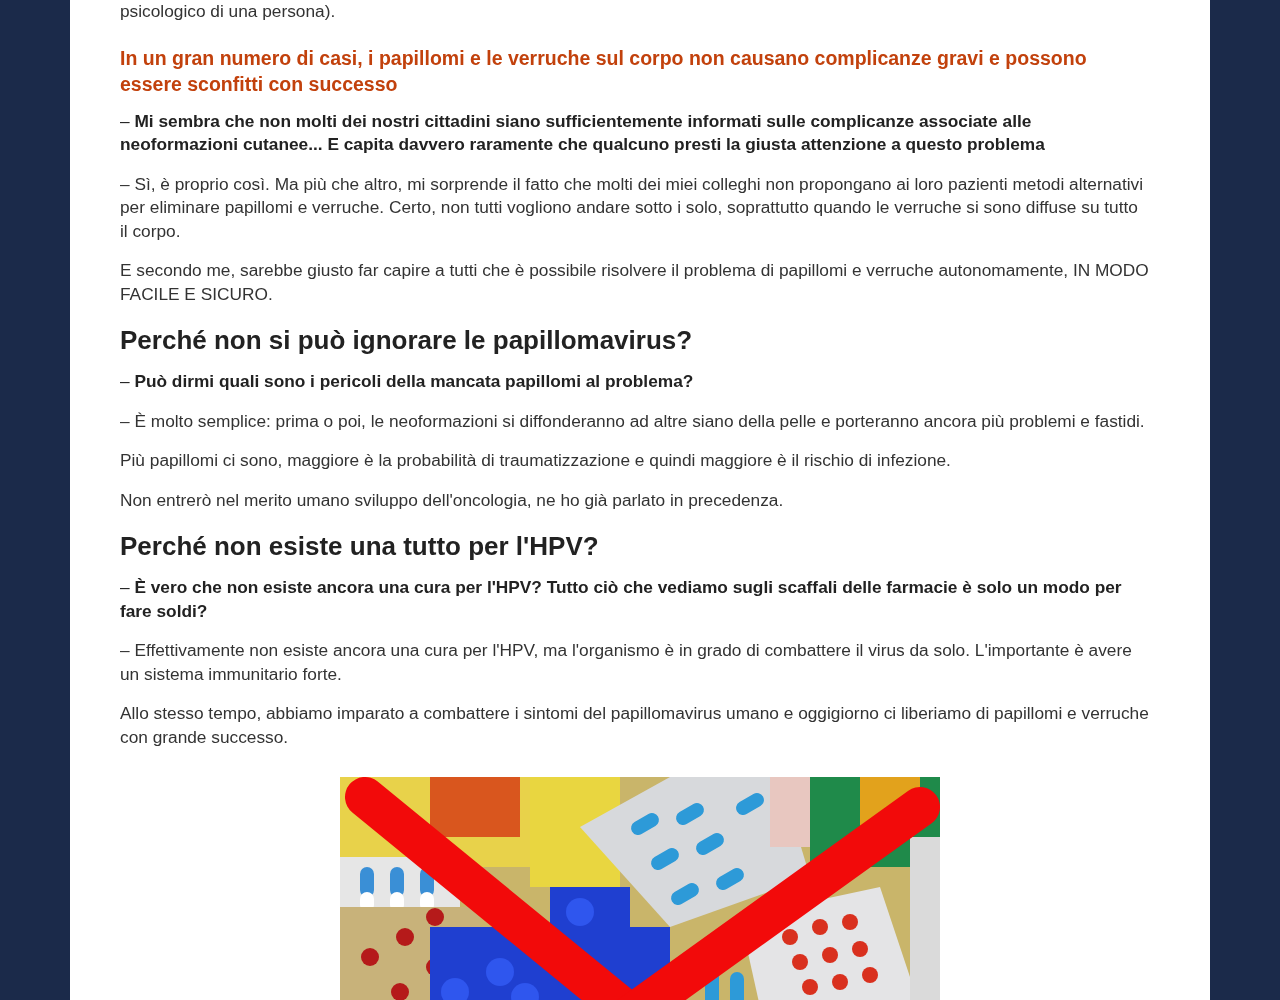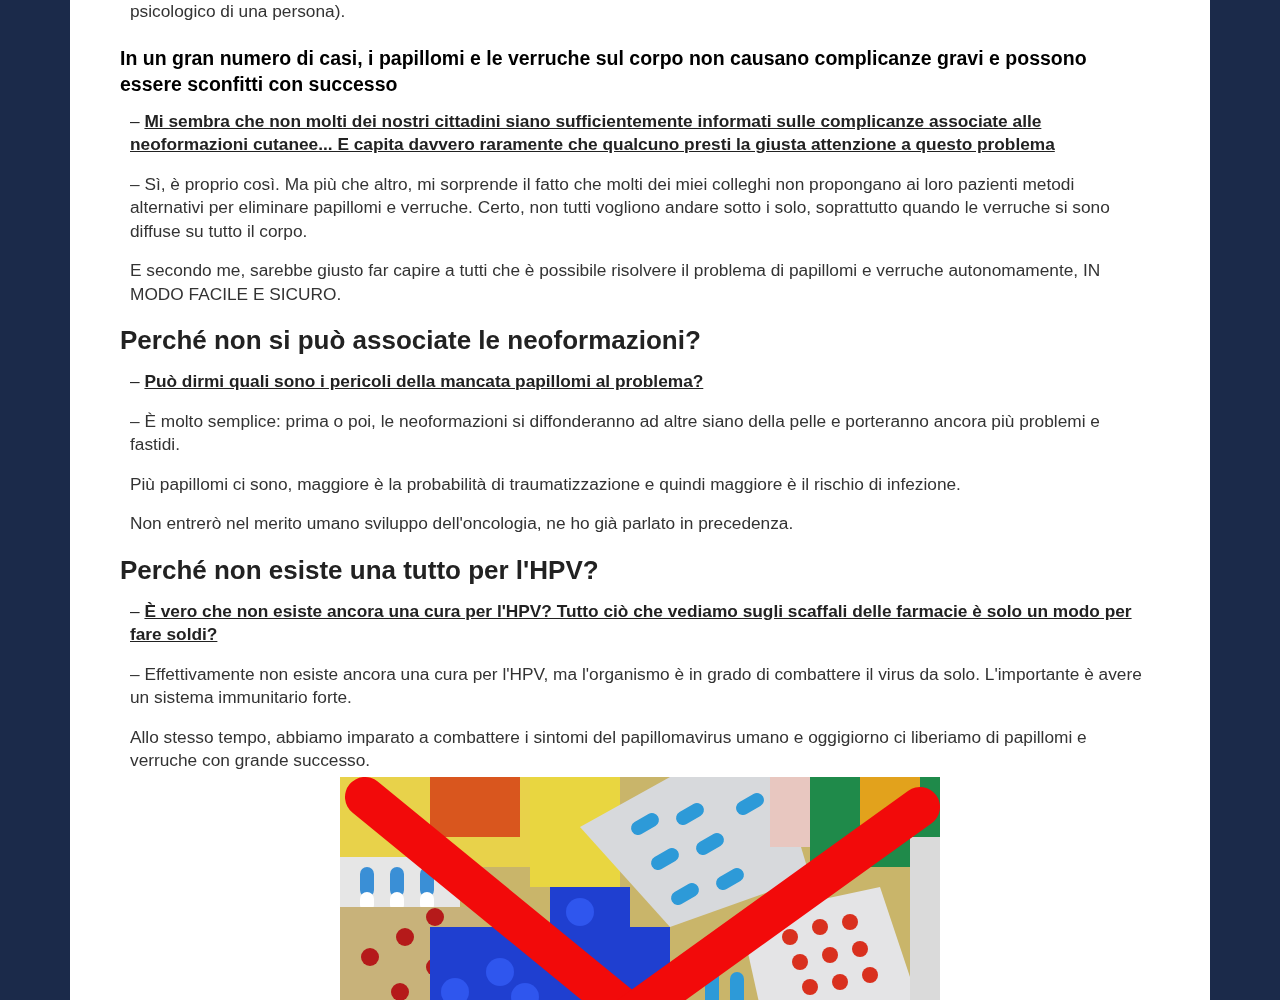--- a/index.html
+++ b/index.html
@@ -12,27 +12,27 @@
     position: absolute; left: 70px; top: 0; width: 1140px; height: 1000px;
     background: #ffffff;
   }
   .content {
     position: absolute; left: 50px; top: 0; width: 1030px;
     color: #333333; font-size: 17.3px; line-height: 23.5px;
   }
   .top-fragment {
     margin: -9px 0 0 40px; padding: 0;
   }
-  .content p { margin: 0 0 16px 10px; }
+  .content p { margin: 0 0 16px 0; }
   .highlight {
-    color: #000000; font-weight: bold; font-size: 19.5px; line-height: 26px;
+    color: #c2410c; font-weight: bold; font-size: 19.5px; line-height: 26px;
     margin: 21px 0 13px 0 !important;
   }
   .q { color: #222; }
-  .q b { font-weight: bold; text-decoration: underline; }
+  .q b { font-weight: bold; }
   h2 {
     font-size: 26px; line-height: 32px; font-weight: bold; color: #222222;
     margin: 18px 0 14px 0;
   }
   .figure {
     position: absolute; left: 270px; top: 777px; width: 600px; height: 230px;
     overflow: hidden;
   }
   .figure svg { display: block; }
 </style>
@@ -43,21 +43,21 @@
   <div class="content">
     <p class="top-fragment">psicologico di una persona).</p>
 
     <p class="highlight">In un gran numero di casi, i papillomi e le verruche sul corpo non causano complicanze gravi e possono essere sconfitti con successo</p>
 
     <p class="q"><span>– </span><b>Mi sembra che non molti dei nostri cittadini siano sufficientemente informati sulle complicanze associate alle neoformazioni cutanee... E capita davvero raramente che qualcuno presti la giusta attenzione a questo problema</b></p>
 
     <p>– Sì, è proprio così. Ma più che altro, mi sorprende il fatto che molti dei miei colleghi non propongano ai loro pazienti metodi alternativi per eliminare papillomi e verruche. Certo, non tutti vogliono andare sotto i solo, soprattutto quando le verruche si sono diffuse su tutto il corpo.</p>
     <p>E secondo me, sarebbe giusto far capire a tutti che è possibile risolvere il problema di papillomi e verruche autonomamente, IN MODO FACILE E SICURO.</p>
 
-    <h2>Perché non si può associate le neoformazioni?</h2>
+    <h2>Perché non si può ignorare le papillomavirus?</h2>
 
     <p class="q"><span>– </span><b>Può dirmi quali sono i pericoli della mancata papillomi al problema?</b></p>
 
     <p>– È molto semplice: prima o poi, le neoformazioni si diffonderanno ad altre siano della pelle e porteranno ancora più problemi e fastidi.</p>
     <p>Più papillomi ci sono, maggiore è la probabilità di traumatizzazione e quindi maggiore è il rischio di infezione.</p>
     <p>Non entrerò nel merito umano sviluppo dell'oncologia, ne ho già parlato in precedenza.</p>
 
     <h2>Perché non esiste una tutto per l'HPV?</h2>
 
     <p class="q"><span>– </span><b>È vero che non esiste ancora una cura per l'HPV? Tutto ciò che vediamo sugli scaffali delle farmacie è solo un modo per fare soldi?</b></p>

